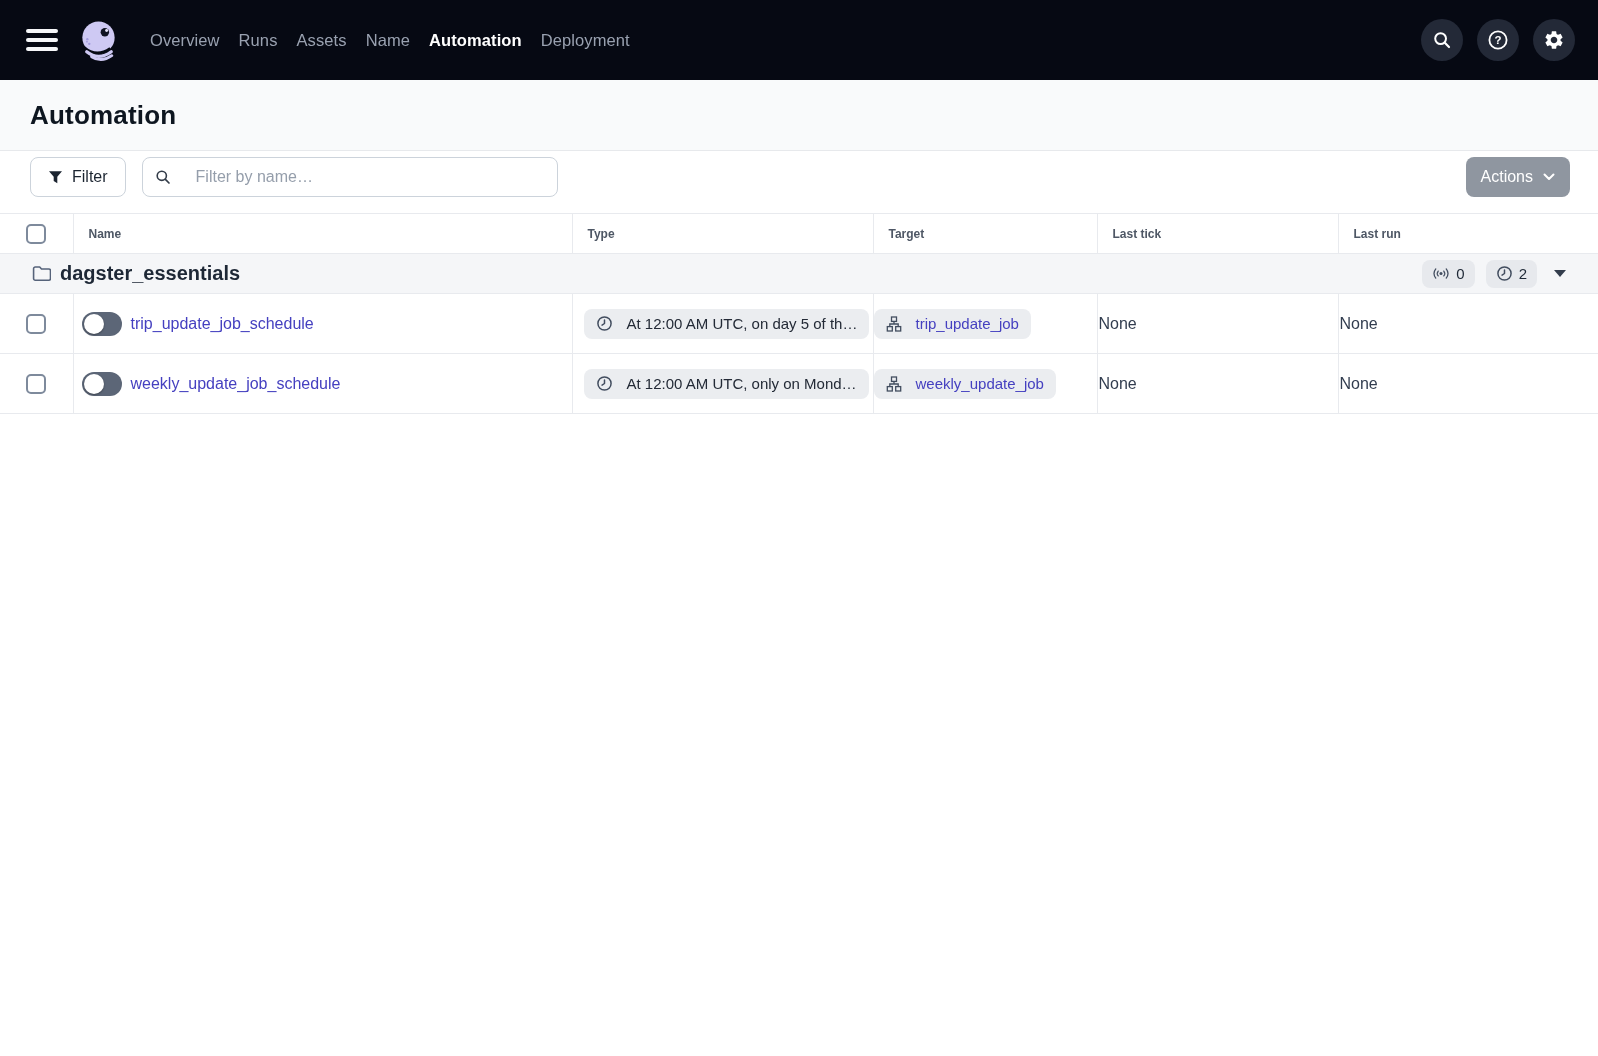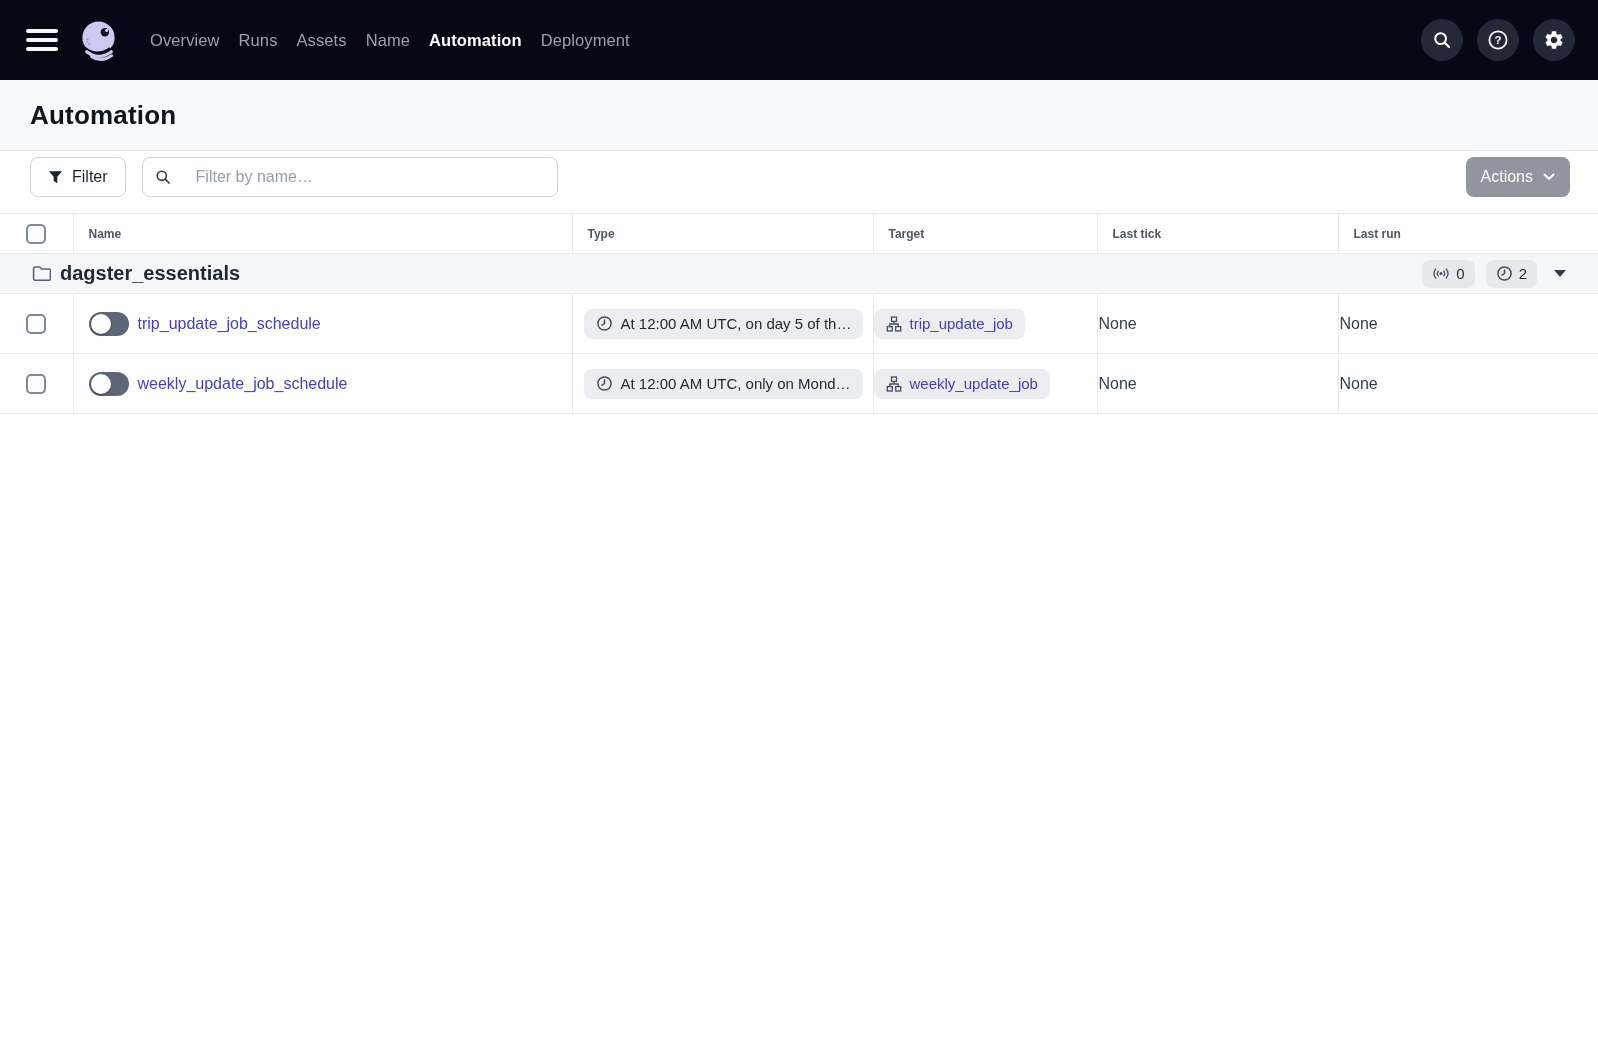--- a/index.html
+++ b/index.html
@@ -56,30 +56,30 @@
   .group-cell { background:#f5f6f8; height:40px; padding:0 32px; }
   .group-inner { display:flex; align-items:center; }
   .group-name { font-size:20px; font-weight:700; color:#1e2836; margin-left:9px; }
   .group-right { margin-left:auto; display:flex; align-items:center; gap:11px; }
   .count-badge { height:28px; display:inline-flex; align-items:center; gap:6px; padding:0 10px;
     background:#e7e9ed; border-radius:8px; font-size:15px; color:#1e2836; }
   .caret-down { width:0; height:0; border-left:6px solid transparent; border-right:6px solid transparent;
     border-top:7px solid #333d4d; margin-left:6px; cursor:pointer; }
 
   
-  .name-cell { padding-left:15px; }
+  .name-cell { padding-left:8px; }
   .name-inner { display:flex; align-items:center; }
   .toggle { width:40px; height:24px; border-radius:12px; background:#5c6677; position:relative;
     border:none; cursor:pointer; flex:0 0 auto; }
   .toggle .knob { position:absolute; left:2px; top:2px; width:20px; height:20px; border-radius:50%;
     background:#ffffff; box-shadow:0 1px 2px rgba(0,0,0,.35); }
   .row-link { font-size:16px; color:#4540c0; text-decoration:none; margin-left:9px; cursor:pointer; }
   .type-cell { padding-left:11px; }
   .target-cell { }
-  .pill { display:inline-flex; align-items:center; gap:8px; height:30px; padding:0 12px;
+  .pill { display:inline-flex; align-items:center; gap:14px; height:30px; padding:0 12px;
     background:#ebedf0; border-radius:8px; font-size:15px; color:#232a36; white-space:nowrap; }
   .pill a { color:#4540c0; text-decoration:none; cursor:pointer; }
   .none-cell { padding-left:1px; font-size:16px; color:#323d4f; }
 </style>
 </head>
 <body>
 
 <header class="navbar">
   <button class="hamburger">
     <span></span>

